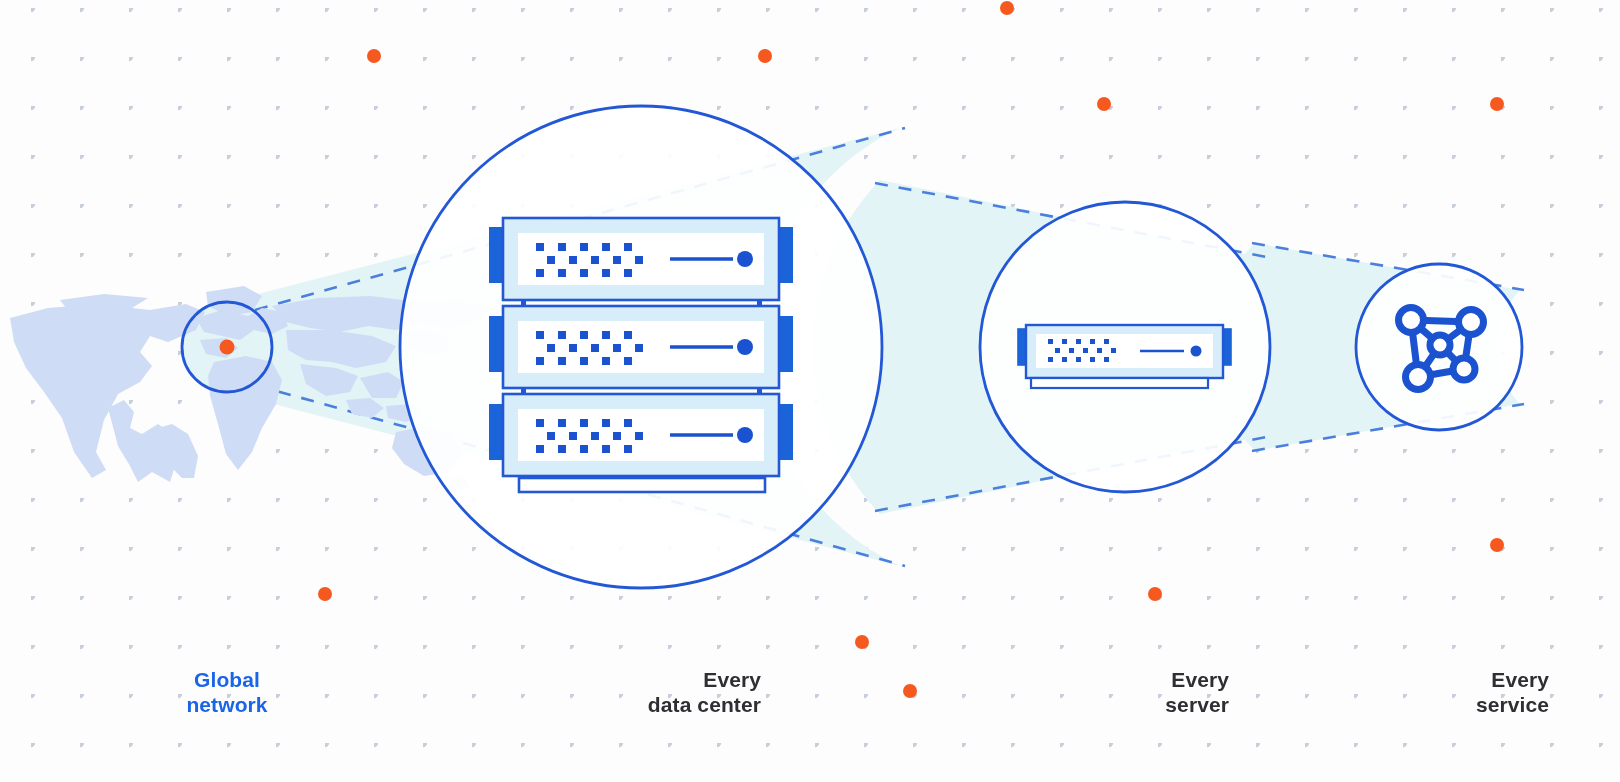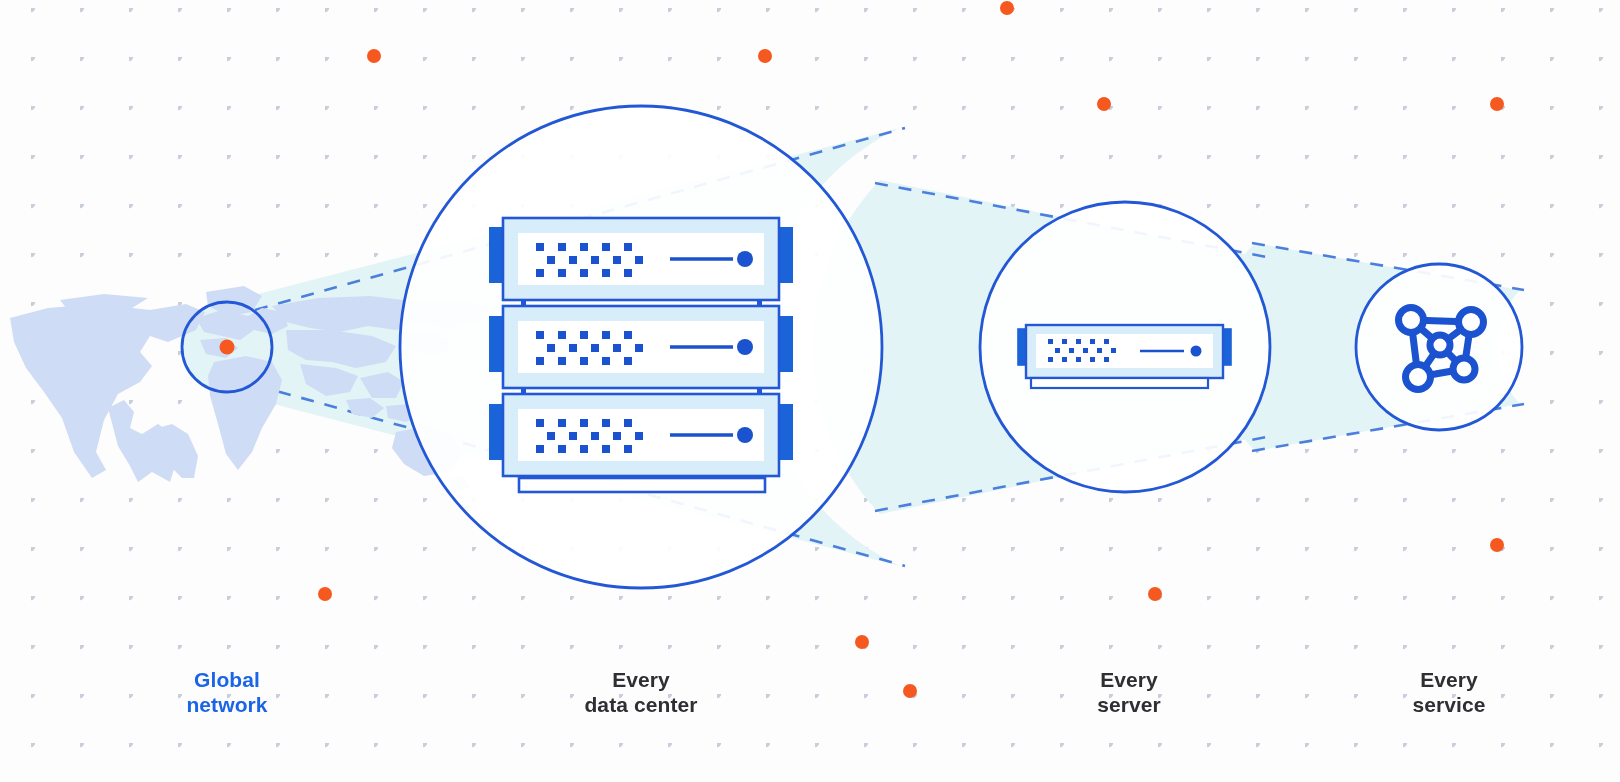--- a/index.html
+++ b/index.html
@@ -31,21 +31,21 @@
     text-align: center;
     font-size: 21px;
     line-height: 1.17;
     font-weight: 700;
     letter-spacing: 0.1px;
     white-space: pre-line;
     font-family: "Liberation Sans", sans-serif;
     pointer-events: none;
   }
   .cap-global   { color: #1a64e8; }
-  .cap-dark     { color: #2e2e33; }
+  .cap-dark     { color: #2e2e33; text-align: right; }
 </style>
 </head>
 <body>
 
 <div id="stage">
 
   <svg id="diagram-svg" viewBox="0 0 1620 782" xmlns="http://www.w3.org/2000/svg">
     <defs>
       <pattern id="dotgrid" x="227" y="8" width="49" height="49" patternUnits="userSpaceOnUse">
         <circle cx="0" cy="0" r="4.2" fill="#c7cfdb"></circle>

